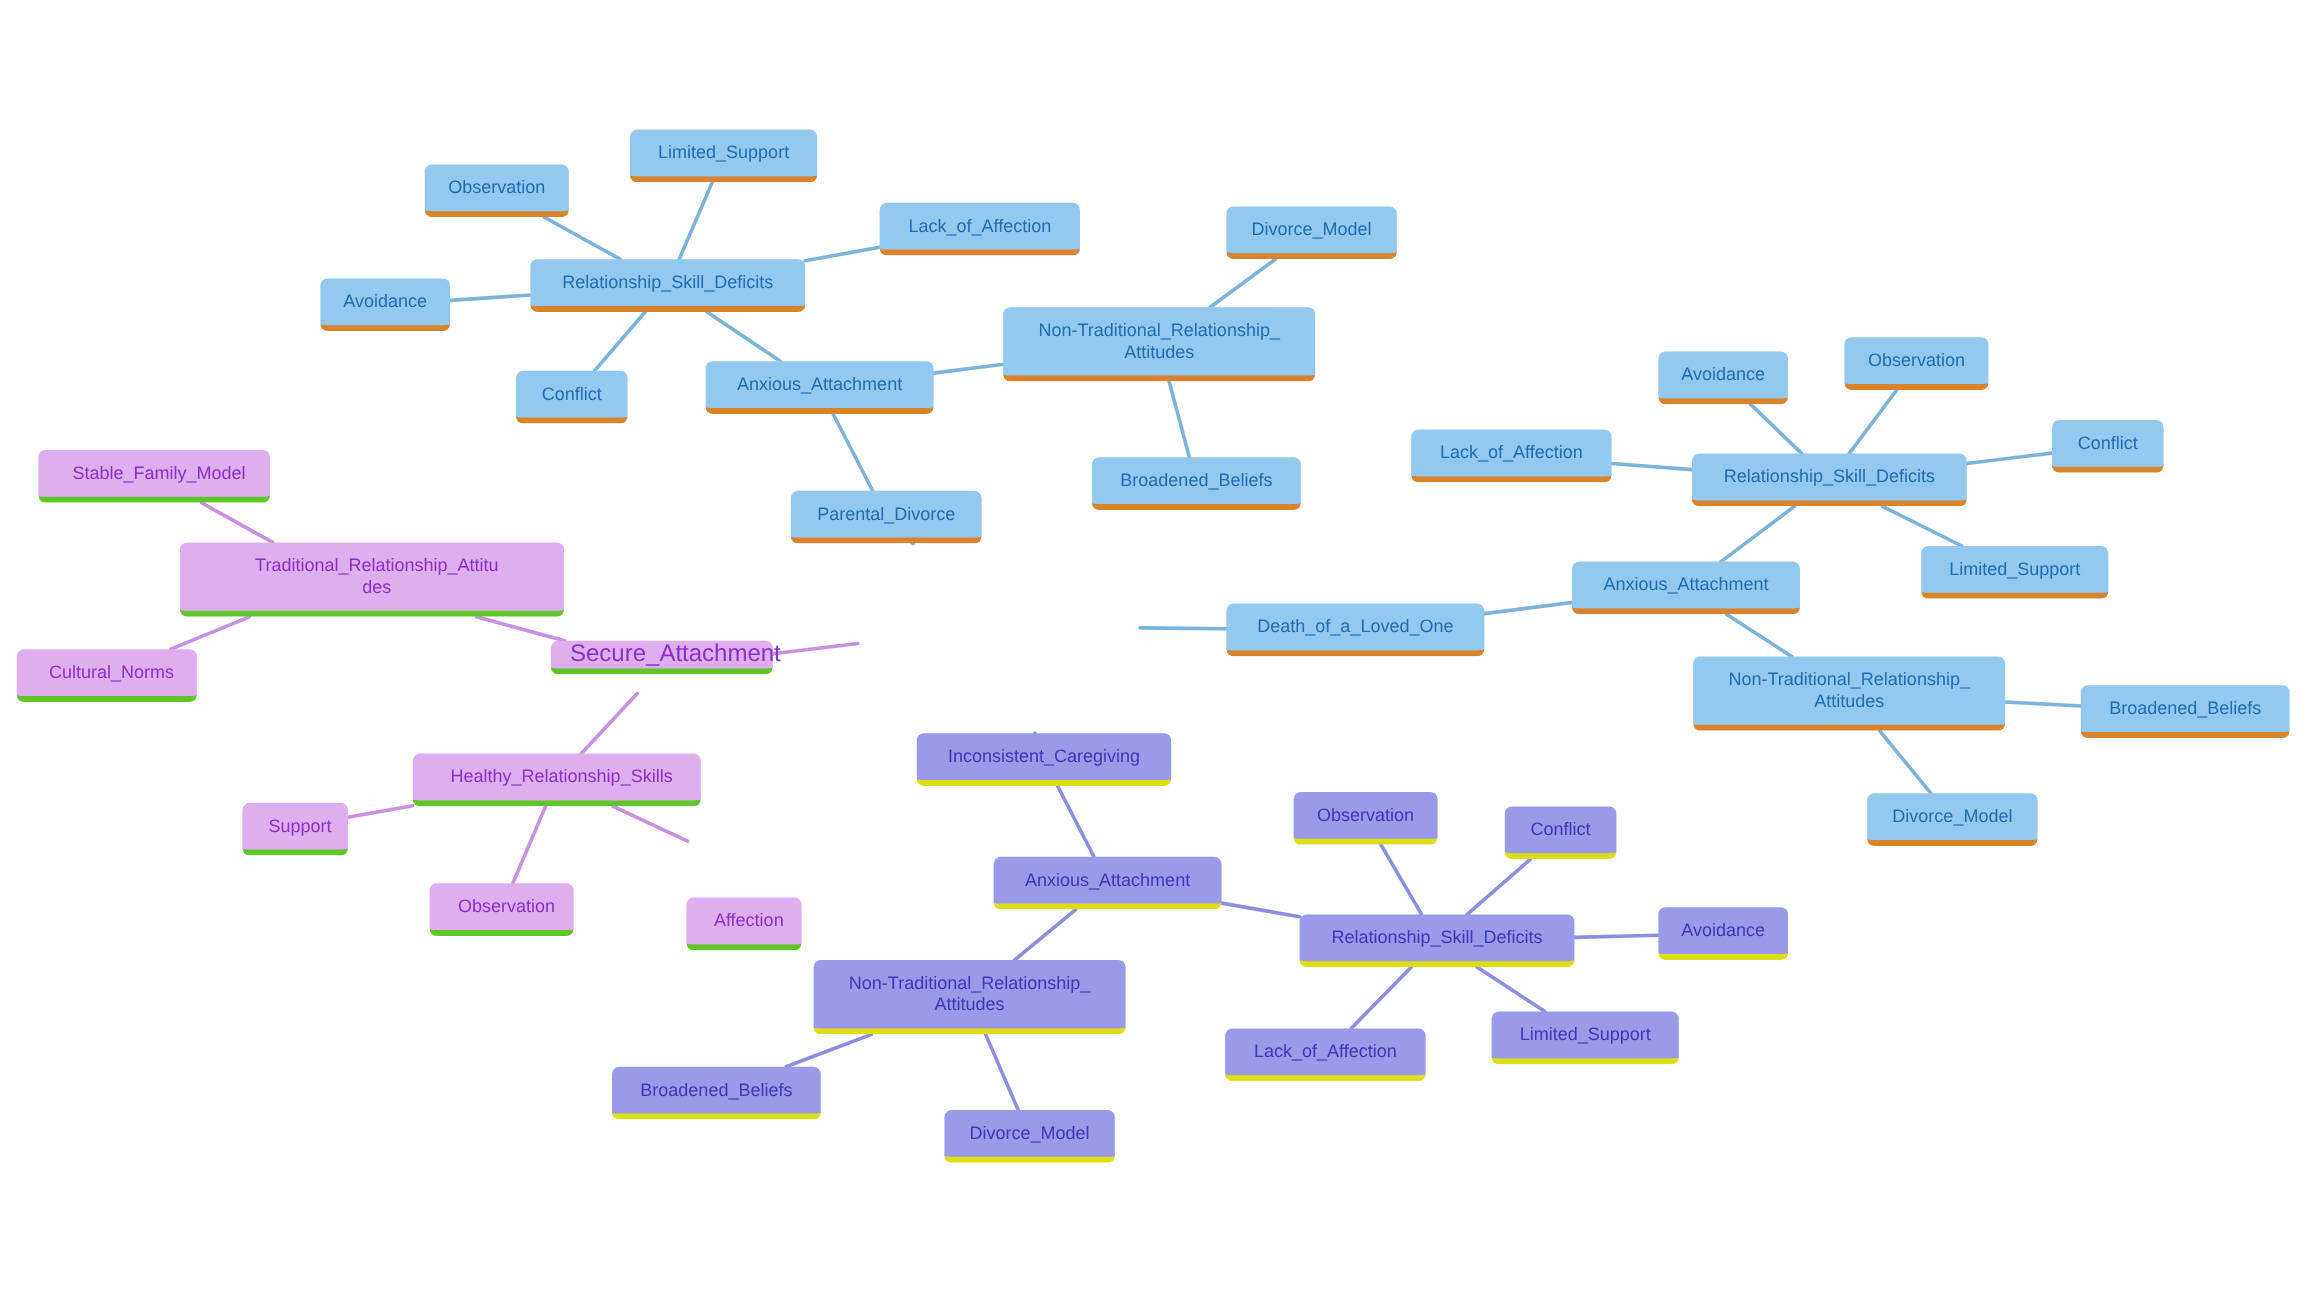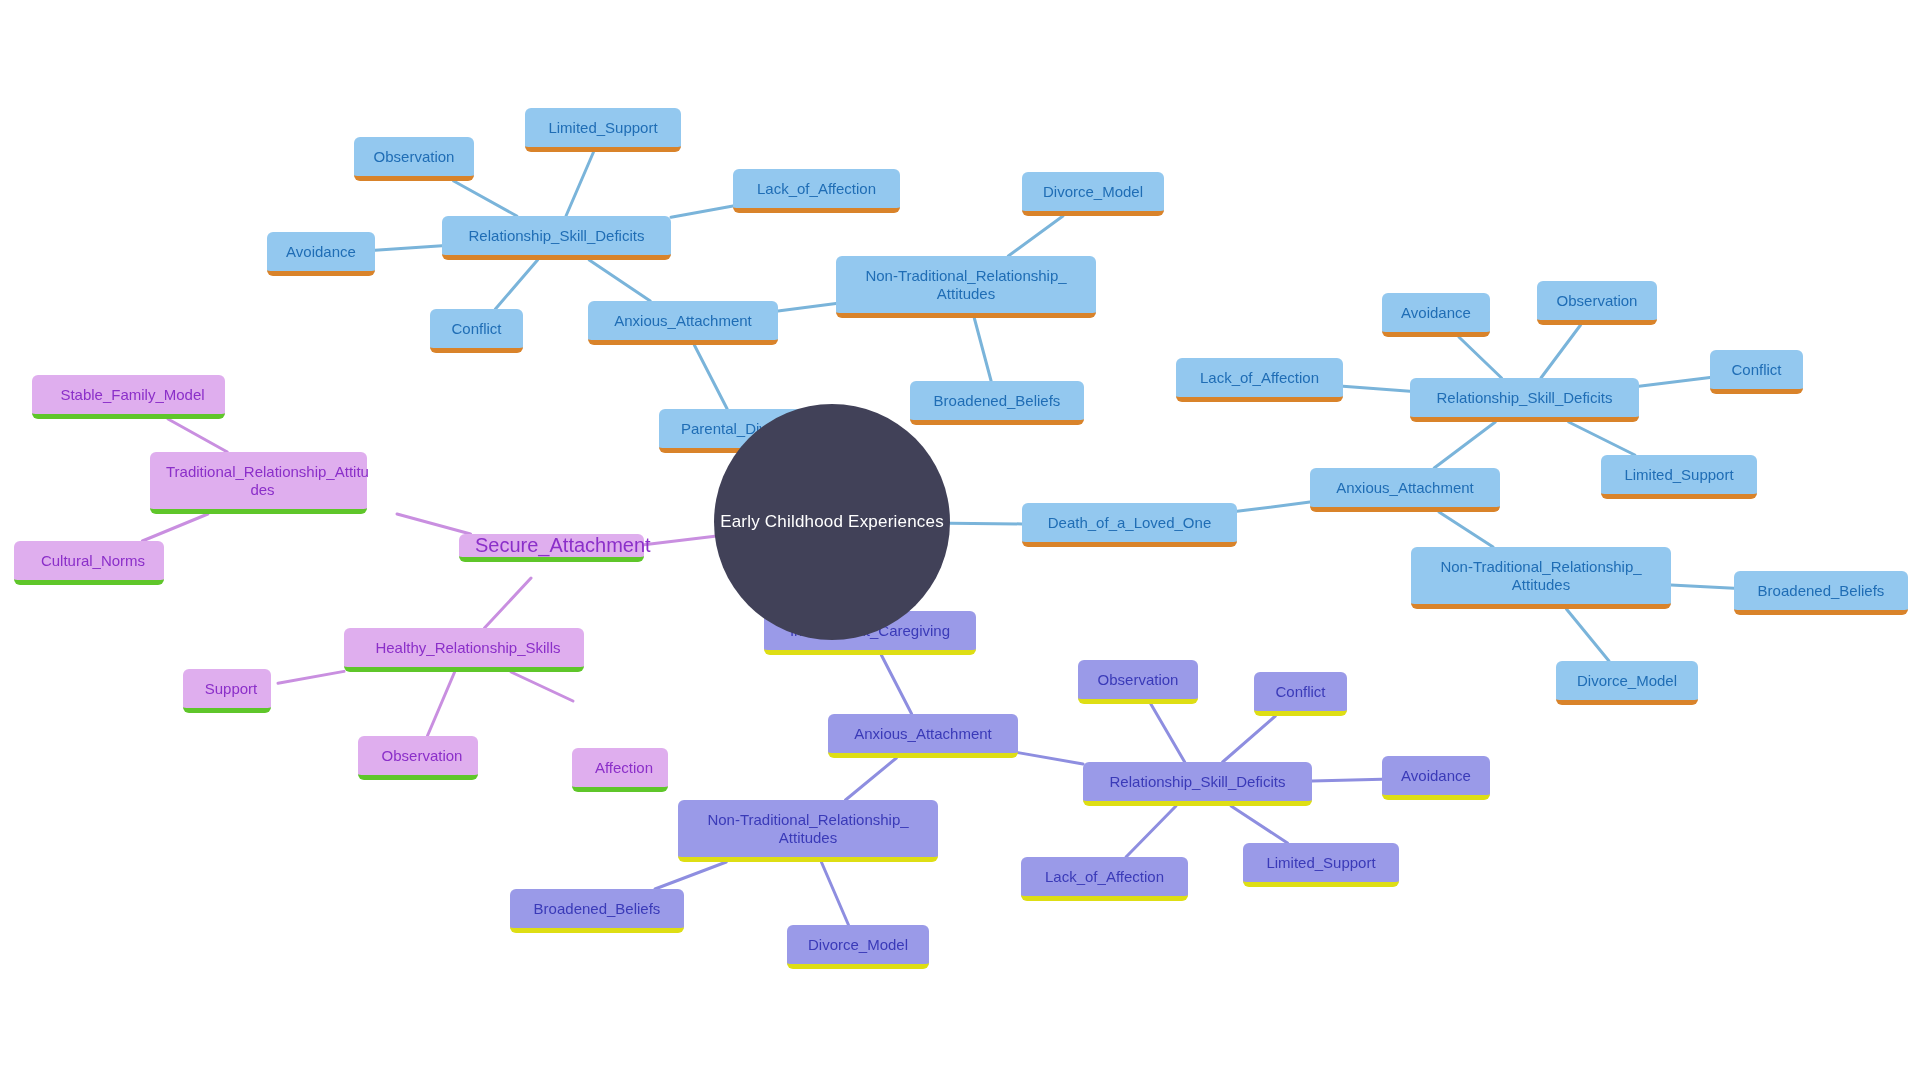--- a/index.html
+++ b/index.html
@@ -128,26 +128,26 @@
       <div class="node n-blue" style="left: 354px; top: 137px; width: 120px; height: 44px; font-size: 15px;"><span class="nlabel">Observation</span></div>
       <div class="node n-blue" style="left: 525px; top: 108px; width: 156px; height: 44px; font-size: 15px;"><span class="nlabel">Limited_Support</span></div>
       <div class="node n-blue" style="left: 733px; top: 169px; width: 167px; height: 44px; font-size: 15px;"><span class="nlabel">Lack_of_Affection</span></div>
       <div class="node n-blue" style="left: 267px; top: 232px; width: 108px; height: 44px; font-size: 15px;"><span class="nlabel">Avoidance</span></div>
       <div class="node n-blue" style="left: 430px; top: 309px; width: 93px; height: 44px; font-size: 15px;"><span class="nlabel">Conflict</span></div>
       <div class="node n-blue" style="left: 836px; top: 256px; width: 260px; height: 62px; font-size: 15px;"><span class="nlabel">Non-Traditional_Relationship_
 Attitudes</span></div>
       <div class="node n-blue" style="left: 1022px; top: 172px; width: 142px; height: 44px; font-size: 15px;"><span class="nlabel">Divorce_Model</span></div>
       <div class="node n-blue" style="left: 910px; top: 381px; width: 174px; height: 44px; font-size: 15px;"><span class="nlabel">Broadened_Beliefs</span></div>
       <div class="node n-orchid" style="left: 32px; top: 375px; width: 193px; height: 44px; font-size: 15px;"><span class="nlabel">Stable_Family_Model</span></div>
-      <div class="node n-orchid" style="left: 150px; top: 452px; width: 217px; height: 62px; font-size: 15px;"><span class="nlabel">Traditional_Relationship_Attitu
+      <div class="node n-orchid" style="left: 150px; top: 452px; width: 320px; height: 62px; font-size: 15px;"><span class="nlabel">Traditional_Relationship_Attitu
 des</span></div>
       <div class="node n-orchid" style="left: 14px; top: 541px; width: 150px; height: 44px; font-size: 15px; justify-content: center;"><span class="nlabel">Cultural_Norms</span></div>
       <div class="node n-orchid" style="left: 459px; top: 534px; width: 185px; height: 28px; font-size: 20px;"><span class="nlabel">Secure_Attachment</span></div>
       <div class="node n-orchid" style="left: 344px; top: 628px; width: 240px; height: 44px; font-size: 15px;"><span class="nlabel">Healthy_Relationship_Skills</span></div>
-      <div class="node n-orchid" style="left: 183px; top: 669px; width: 88px; height: 44px; font-size: 15px;"><span class="nlabel">Support</span></div>
+      <div class="node n-orchid" style="left: 202px; top: 669px; width: 88px; height: 44px; font-size: 15px;"><span class="nlabel">Support</span></div>
       <div class="node n-orchid" style="left: 358px; top: 736px; width: 120px; height: 44px; font-size: 15px;"><span class="nlabel">Observation</span></div>
       <div class="node n-orchid" style="left: 572px; top: 701px; width: 96px; height: 44px; font-size: 15px; margin-top: 47px;"><span class="nlabel">Affection</span></div>
       <div class="node n-blue" style="left: 1022px; top: 503px; width: 215px; height: 44px; font-size: 15px;"><span class="nlabel">Death_of_a_Loved_One</span></div>
       <div class="node n-blue" style="left: 1310px; top: 468px; width: 190px; height: 44px; font-size: 15px;"><span class="nlabel">Anxious_Attachment</span></div>
       <div class="node n-blue" style="left: 1410px; top: 378px; width: 229px; height: 44px; font-size: 15px;"><span class="nlabel">Relationship_Skill_Deficits</span></div>
       <div class="node n-blue" style="left: 1382px; top: 293px; width: 108px; height: 44px; font-size: 15px;"><span class="nlabel">Avoidance</span></div>
       <div class="node n-blue" style="left: 1537px; top: 281px; width: 120px; height: 44px; font-size: 15px;"><span class="nlabel">Observation</span></div>
       <div class="node n-blue" style="left: 1710px; top: 350px; width: 93px; height: 44px; font-size: 15px;"><span class="nlabel">Conflict</span></div>
       <div class="node n-blue" style="left: 1176px; top: 358px; width: 167px; height: 44px; font-size: 15px;"><span class="nlabel">Lack_of_Affection</span></div>
       <div class="node n-blue" style="left: 1601px; top: 455px; width: 156px; height: 44px; font-size: 15px;"><span class="nlabel">Limited_Support</span></div>
@@ -161,16 +161,13 @@
       <div class="node n-peri" style="left: 1078px; top: 660px; width: 120px; height: 44px; font-size: 15px;"><span class="nlabel">Observation</span></div>
       <div class="node n-peri" style="left: 1254px; top: 672px; width: 93px; height: 44px; font-size: 15px;"><span class="nlabel">Conflict</span></div>
       <div class="node n-peri" style="left: 1382px; top: 756px; width: 108px; height: 44px; font-size: 15px;"><span class="nlabel">Avoidance</span></div>
       <div class="node n-peri" style="left: 1243px; top: 843px; width: 156px; height: 44px; font-size: 15px;"><span class="nlabel">Limited_Support</span></div>
       <div class="node n-peri" style="left: 1021px; top: 857px; width: 167px; height: 44px; font-size: 15px;"><span class="nlabel">Lack_of_Affection</span></div>
       <div class="node n-peri" style="left: 678px; top: 800px; width: 260px; height: 62px; font-size: 15px;"><span class="nlabel">Non-Traditional_Relationship_
 Attitudes</span></div>
       <div class="node n-peri" style="left: 510px; top: 889px; width: 174px; height: 44px; font-size: 15px;"><span class="nlabel">Broadened_Beliefs</span></div>
       <div class="node n-peri" style="left: 787px; top: 925px; width: 142px; height: 44px; font-size: 15px;"><span class="nlabel">Divorce_Model</span></div>
     </div>
-  <div class="n-center" id="center-node" style="left: 714px; top: 404px; width: 236px; height: 236px; background: rgb(65, 65, 88); color: rgb(255, 255, 255);">
-    <span>Early Childhood Experiences</span>
-  </div>
 </div>
 
 </body></html>

